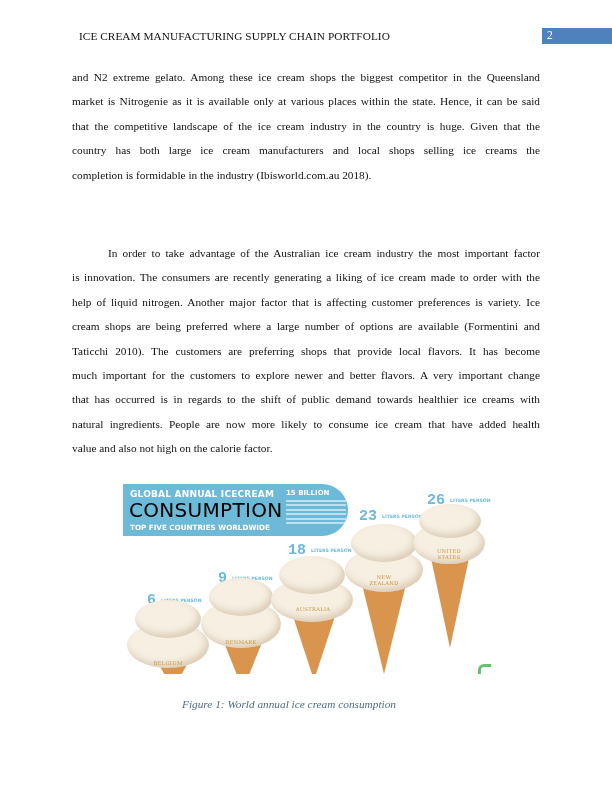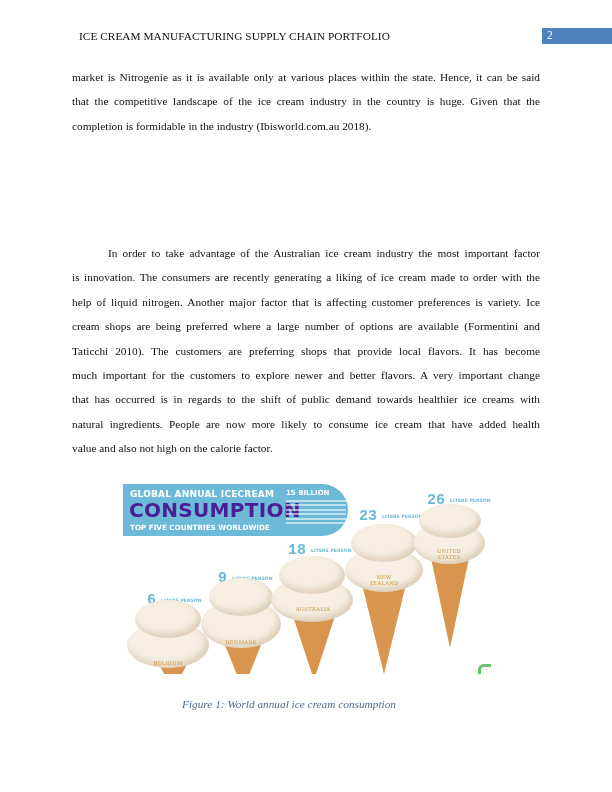--- a/index.html
+++ b/index.html
@@ -11,21 +11,21 @@
   .body-text { position: absolute; left: 72px; width: 468px; font-size: 11.3px; line-height: 24.4px; }
   .line { display: block; text-align: justify; text-align-last: justify; white-space: nowrap; height: 24.4px; }
   .line.last { text-align-last: left; }
   .line.indent { padding-left: 36px; }
   .p1 { top: 65px; }
   .p2 { top: 241px; }
 
   .figure { position: absolute; left: 121px; top: 482px; width: 370px; height: 192px; background: #fff; overflow: hidden; }
   .banner { position: absolute; left: 2px; top: 2px; width: 225px; height: 52px; background: #6cbad8; border-radius: 0 30px 30px 0; }
   .b-l1 { position: absolute; left: 7px; top: 5px; font-family: "DejaVu Sans", sans-serif; font-weight: bold; font-size: 9px; color: #fff; letter-spacing: 0.2px; text-align: center; }
-  .b-l2 { position: absolute; left: 6px; top: 14px; font-family: "DejaVu Sans", sans-serif; font-weight: bold; font-size: 20px; color: #4c1d95; letter-spacing: 0.3px; }
+  .b-l2 { position: absolute; left: 6px; top: 14px; font-family: "DejaVu Sans", sans-serif; font-weight: normal; font-size: 20px; color: #000000; letter-spacing: 0.3px; }
   .b-l3 { position: absolute; left: 7px; top: 39px; font-family: "DejaVu Sans", sans-serif; font-weight: bold; font-size: 7.2px; color: #fff; }
   .b-side { position: absolute; left: 163px; top: 5px; width: 60px; }
   .b-side-title { font-family: "DejaVu Sans", sans-serif; font-weight: bold; font-size: 7px; color: #fff; }
   .b-side-lines div { height: 2px; margin-top: 2.5px; background: rgba(255,255,255,0.55); }
 
   .stat { position: absolute; font-family: "DejaVu Sans", sans-serif; color: #6cbad8; }
   .stat-num { font-weight: bold; font-size: 15px; display: inline-block; vertical-align: middle; font-family: Liberation Mono, monospace; }
   .stat-unit { display: inline-block; vertical-align: middle; font-size: 4.6px; font-weight: bold; line-height: 5px; text-transform: uppercase; }
 
   .cone-wrap { position: absolute; }
@@ -40,22 +40,24 @@
 <body>
 
 <div>
   <div class="header-title">ICE CREAM MANUFACTURING SUPPLY CHAIN PORTFOLIO</div>
   <div class="page-num-box">
     <span class="page-num">2</span>
   </div>
 </div>
 
 <div class="body-text p1">
+  <span class="line">and N2 extreme gelato. Among these ice cream shops the biggest competitor in the Queensland</span>
   <span class="line">market is Nitrogenie as it is available only at various places within the state. Hence, it can be said</span>
   <span class="line">that the competitive landscape of the ice cream industry in the country is huge. Given that the</span>
+  <span class="line">country has both large ice cream manufacturers and local shops selling ice creams the</span>
   <span class="line last">completion is formidable in the industry (Ibisworld.com.au 2018).</span>
 </div>
 
 <div class="body-text p2">
   <span class="line indent">In order to take advantage of the Australian ice cream industry the most important factor</span>
   <span class="line">is innovation. The consumers are recently generating a liking of ice cream made to order with the</span>
   <span class="line">help of liquid nitrogen. Another major factor that is affecting customer preferences is variety. Ice</span>
   <span class="line">cream shops are being preferred where a large number of options are available (Formentini and</span>
   <span class="line">Taticchi 2010). The customers are preferring shops that provide local flavors. It has become</span>
   <span class="line">much important for the customers to explore newer and better flavors.  A very important change</span>

